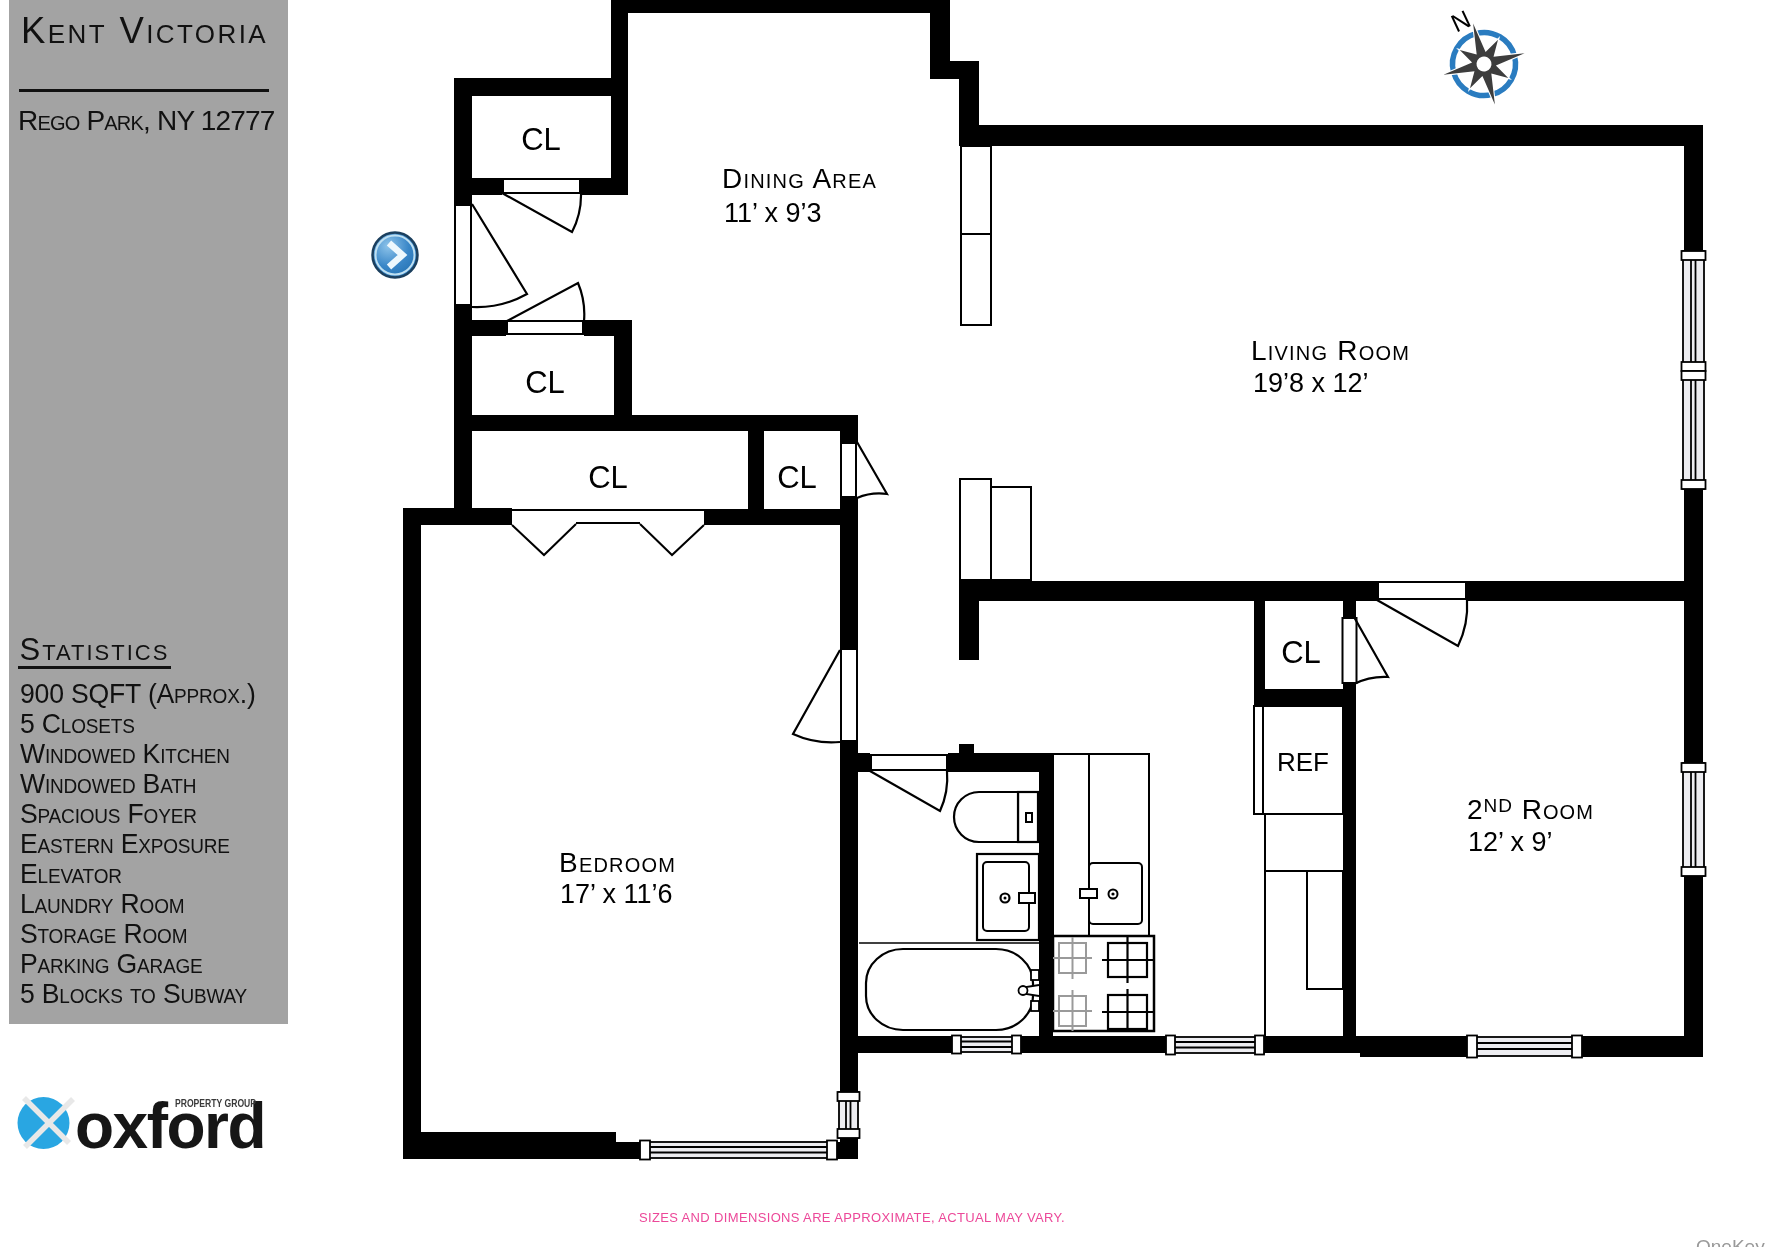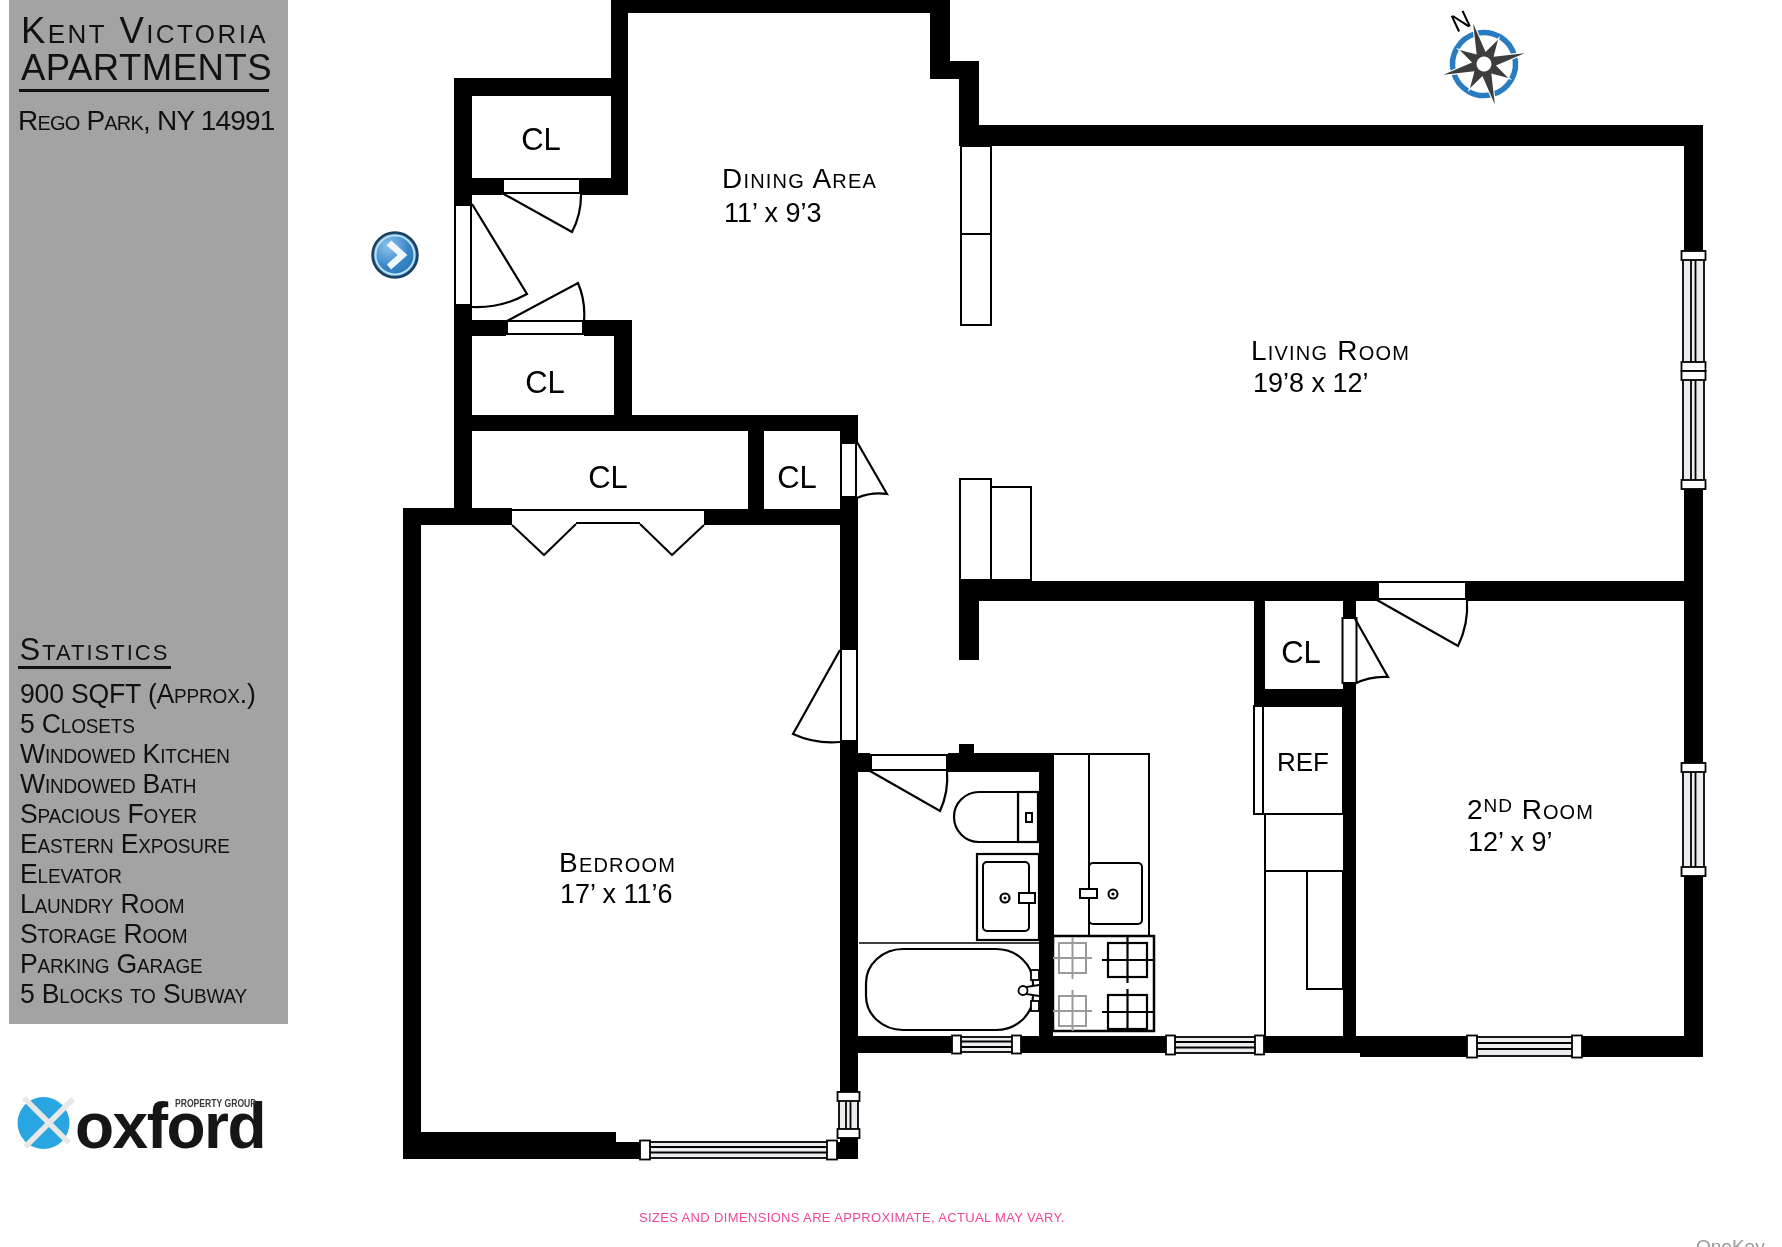--- a/index.html
+++ b/index.html
@@ -20,25 +20,24 @@
   #stats ul{list-style:none;margin:10px 0 0 0;padding:0;font-size:28px;line-height:30.1px;letter-spacing:-0.2px;transform:scaleX(0.95);transform-origin:0 0;}
   #caption{position:absolute;left:639px;top:1210px;font-size:13px;color:#ec4899;letter-spacing:0.35px;}
   #wm{position:absolute;left:1696px;top:1236px;font-size:19px;color:#999;}
   #logo{position:absolute;left:0;top:1085px;}
 </style>
 </head>
 <body>
 <div id="sidebar">
   <div id="title" class="sc">
       <div class="l1">Kent Victoria</div>
-      <div class="l2">APARTMENTS</div>
     </div>
   <div id="rule1"></div>
   <div id="addr">
-  <div class="sc">Rego Park, NY 14991</div>
+  <div class="sc">Rego Park, NY 12777</div>
     </div>
   <div id="stats">
     <div class="h sc">Statistics</div>
     <div id="rule2"></div>
     <ul class="sc">
       <li>900 SQFT (Approx.)</li>
       <li>5 Closets</li>
       <li>Windowed Kitchen</li>
       <li>Windowed Bath</li>
       <li>Spacious Foyer</li>

